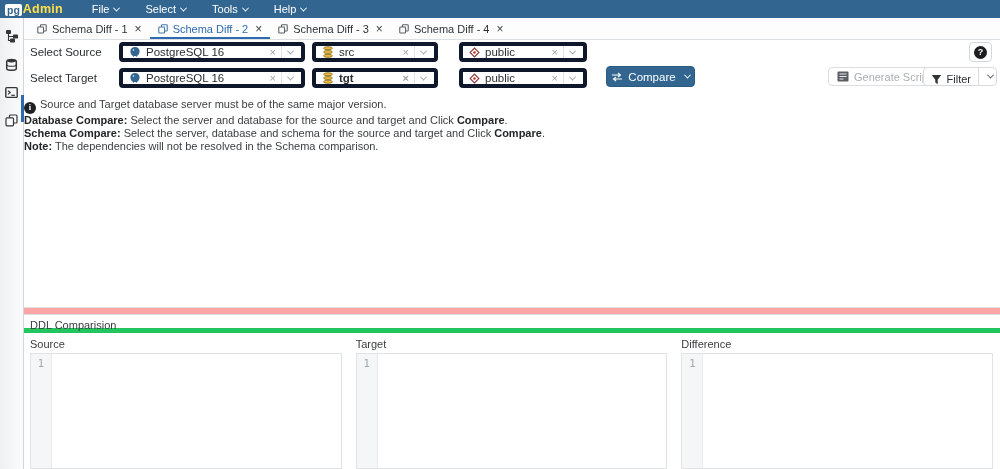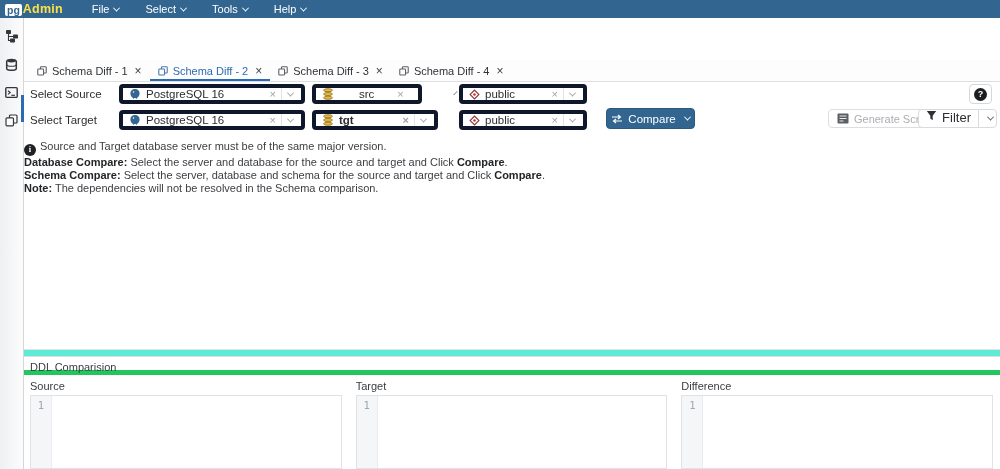--- a/index.html
+++ b/index.html
@@ -22,21 +22,21 @@
   .bodyrow { flex:1; display:flex; min-height:0; }
 
   
   .sidebar { width:24px; background:linear-gradient(to right,#eef0f1,#fcfcfd);
     border-right:1px solid #d3d7da; position:relative; display:flex; flex-direction:column;
     align-items:center; padding-top:4px; flex:0 0 auto; }
   .sb-item { height:28px; display:flex; align-items:center; justify-content:center; width:100%; cursor:pointer; }
   .sb-active-bar { position:absolute; right:-1px; top:77px; width:3px; height:27px; background:#2c6bb2; }
 
   
-  .content { flex:1; display:flex; flex-direction:column; min-width:0; background:#5eead4;margin-top:42px; }
+  .content { flex:1; display:flex; flex-direction:column; min-width:0; background:#fca5a5; }
 
   
   .tabbar { height:22px; background:#fdfdfe; border-bottom:1px solid #dcdfe2; display:flex;
     padding-left:5px; flex:0 0 auto; }
   .tab { display:flex; align-items:center; padding:0 8px; font-size:11px; color:#2f3337; cursor:pointer; }
   .tab .ticon { margin-right:5px; display:flex; }
   .tab .tclose { margin-left:7px; font-size:12px; color:#3f4245; line-height:1; }
   .tab.active { color:#2c6bb2; box-shadow:inset 0 -2px 0 #2c6bb2; }
 
   
@@ -55,21 +55,21 @@
   .btn-compare .cchev { color:#fff; margin-left:4px; }
   .btn-help { position:absolute; right:8px; top:2px; width:23px; height:20px; background:#fff;
     border:1px solid #d5d8db; border-radius:4px; display:flex; align-items:center; justify-content:center; cursor:pointer; }
   .circ { display:inline-flex; align-items:center; justify-content:center; width:13px; height:13px;
     border-radius:50%; background:#1b1d1f; color:#fff; font-size:9px; font-weight:bold; line-height:1; }
   .btn-gen { position:absolute; right:60px; top:27px; height:19px; background:#fff; border:1px solid #dcdee1;
     border-radius:4px; display:flex; align-items:center; gap:5px; padding:0 8px; font-size:11px;
     color:#abaeb1; cursor:default; }
   .btn-filter { position:absolute; right:3px; top:27px; height:19px; background:#fff; border:1px solid #d8dadd;
     border-radius:4px; display:flex; align-items:stretch; cursor:pointer; }
-  .btn-filter .fmain { display:flex; align-items:flex-start; gap:5px; padding:0 7px; font-size:13px; color:#2b2d30; }
+  .btn-filter .fmain { display:flex; align-items:flex-end; gap:5px; padding:0 7px; font-size:11px; color:#2b2d30; }
   .btn-filter .fcaret { display:flex; align-items:center; justify-content:center; width:18px;
     border-left:1px solid #d8dadd; color:#54585c; }
 
   .info { position:absolute; top:58px; left:0; right:4px; text-align:left; font-size:11px;
     line-height:13.2px; color:#3c3e41; }
   .info b { color:#232527; }
   .iicon { display:inline-flex; align-items:center; justify-content:center; width:12px; height:12px;
     border-radius:50%; background:#1f2124; color:#fff; font-size:8.5px; font-weight:bold;
     vertical-align:-2px; margin-right:4px; font-family:"Liberation Serif", serif; }
 
@@ -203,21 +203,21 @@
               <svg width="12" height="12" viewBox="0 0 12 12">
                 <path d="M6 .9C3.2.9 1.4 2.7 1.4 5.2c0 2 1 3.6 2.3 4.6l.9 1.1.8-.9c.2.05.4.07.6.07s.4-.02.6-.07l.8.9.9-1.1c1.3-1 2.3-2.6 2.3-4.6C10.6 2.7 8.8.9 6 .9z" fill="#336791"></path>
                 <circle cx="4.5" cy="4.1" r="0.75" fill="#fff"></circle>
               </svg>
             </span>
           <span class="grow">PostgreSQL 16</span>
           <span class="sx">×</span>
           <span class="sbar"></span>
           <span class="chev schev"></span>
         </div>
-        <div class="sel" style="left:288px; top:2px; width:110px;gap:20px;">
+        <div class="sel" style="left:288px; top:2px; width:126px;">
           <span class="sicon">
               <svg width="12" height="12" viewBox="0 0 12 12">
                 <ellipse cx="6" cy="2.2" rx="4.4" ry="1.55" fill="#e8b93e" stroke="#8a6d1f" stroke-width="0.8"></ellipse>
                 <ellipse cx="6" cy="6" rx="4.4" ry="1.55" fill="#e8b93e" stroke="#8a6d1f" stroke-width="0.8"></ellipse>
                 <ellipse cx="6" cy="9.8" rx="4.4" ry="1.55" fill="#e8b93e" stroke="#8a6d1f" stroke-width="0.8"></ellipse>
               </svg>
             </span>
           <span class="grow">src</span>
           <span class="sx">×</span>
           <span class="sbar"></span>

